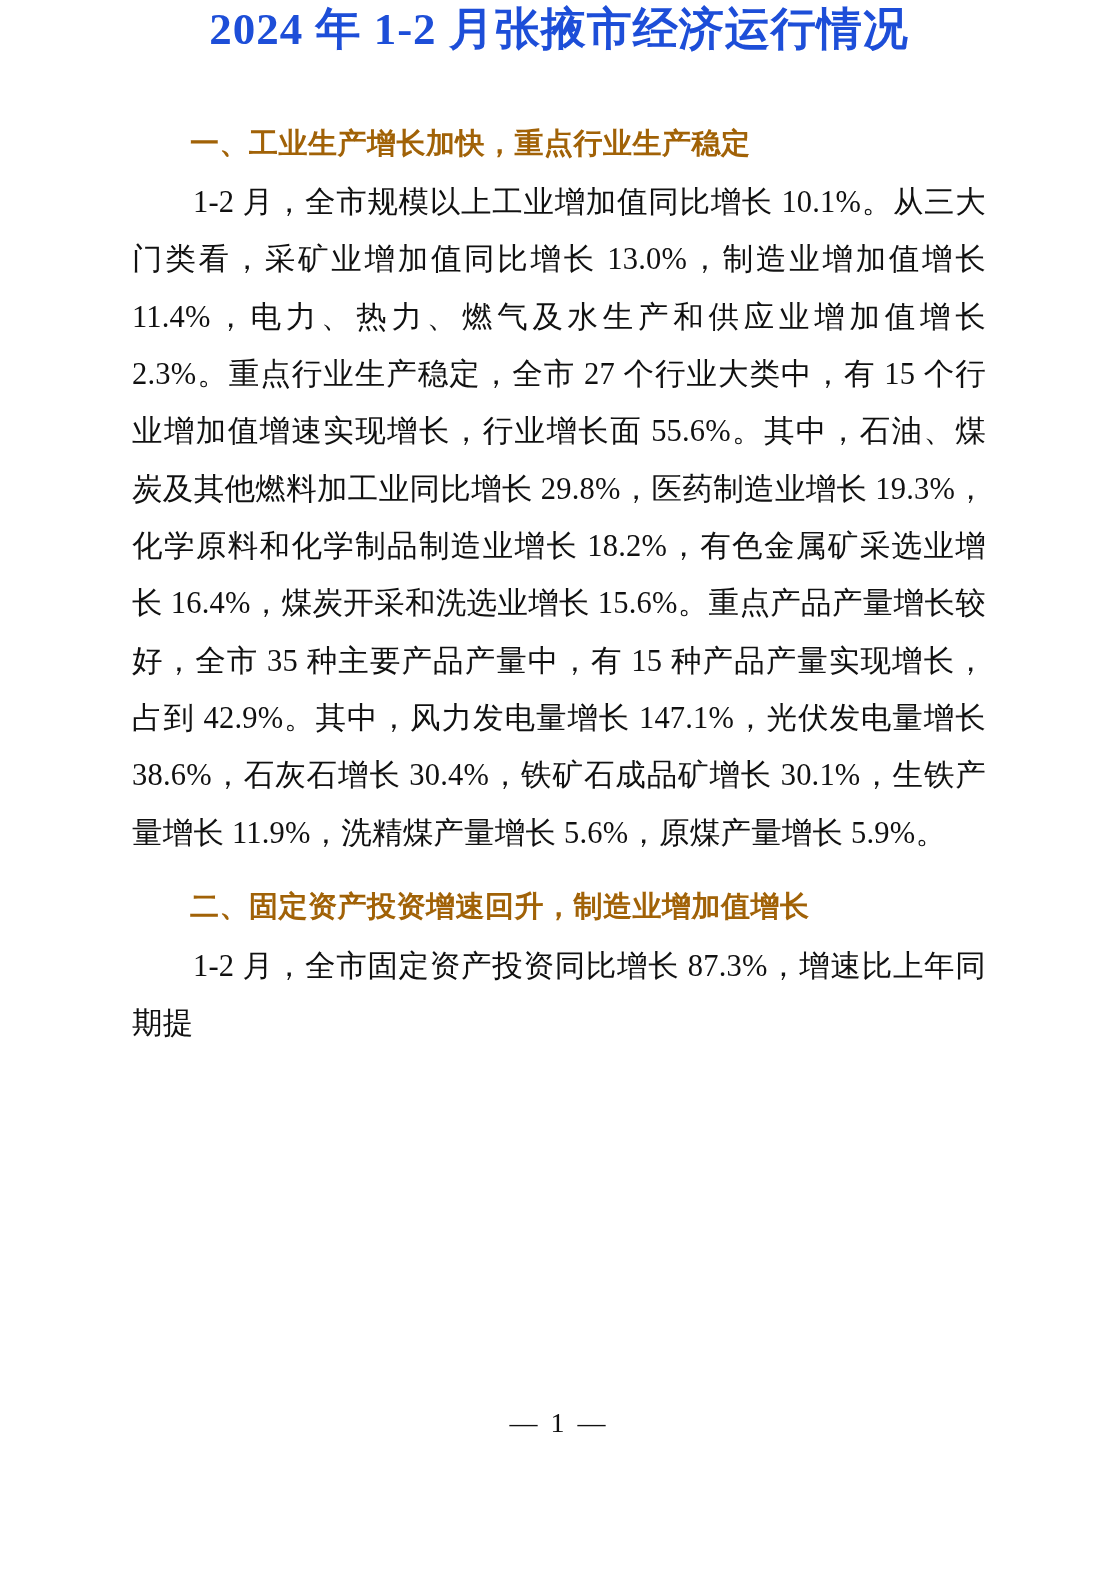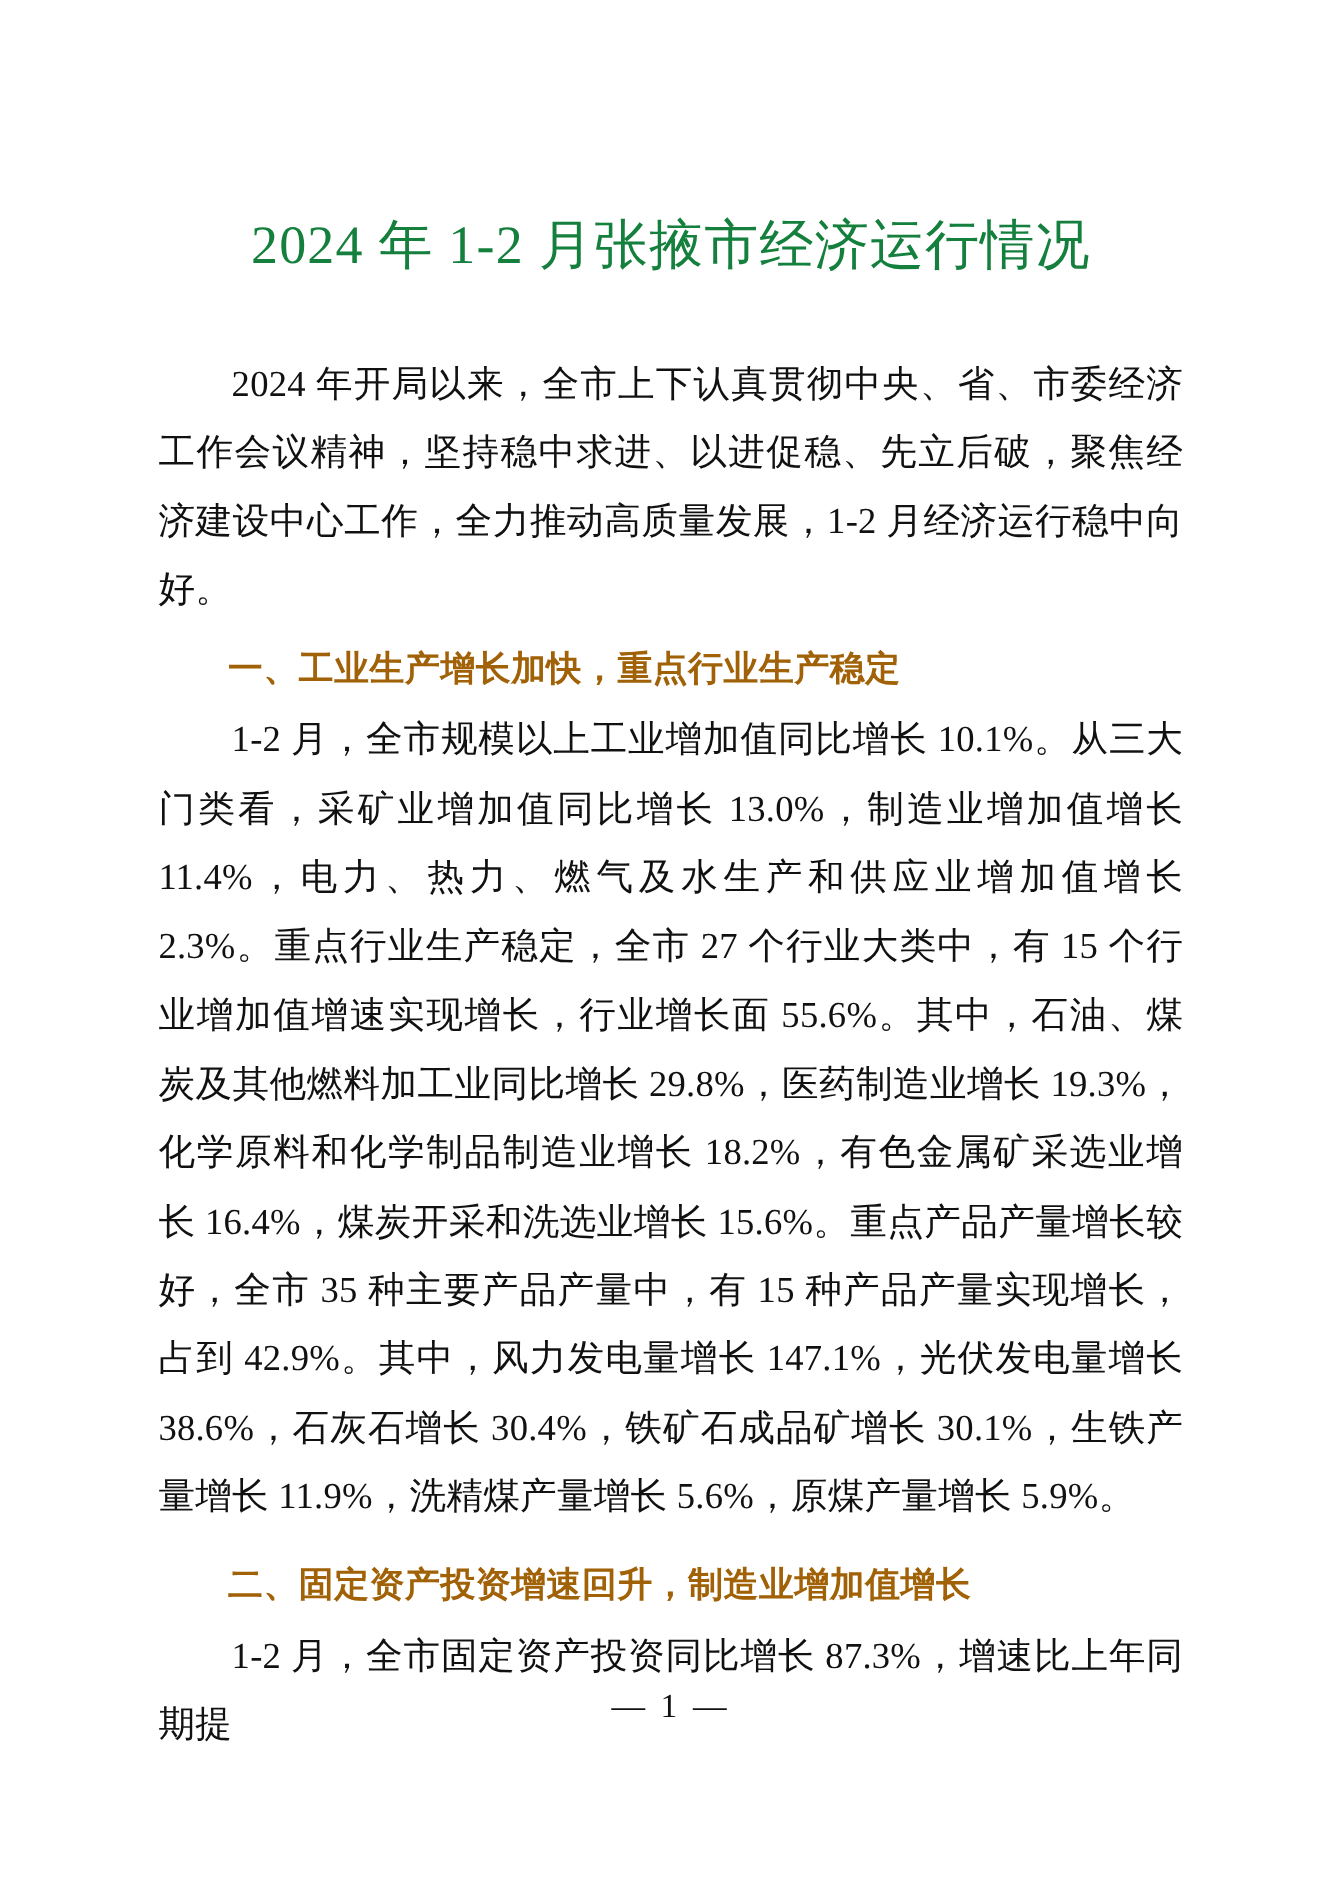--- a/index.html
+++ b/index.html
@@ -19,28 +19,27 @@
     position: absolute;
     left: 0;
     top: 0;
     width: 1118px;
     height: 1587px;
     box-sizing: border-box;
     padding: 0 132px;
   }
   .doc-title {
     margin: 0;
-    padding-top: 175px;
     text-align: center;
     font-family: "Liberation Serif", "DejaVu Serif", serif;
-    font-weight: normal;
+    font-weight: bold;
     font-size: 45px;
     letter-spacing: 1px;
     line-height: 1.3;
-    color: #15803d;
+    color: #1d4ed8;
   }
   .body-block {
     margin-top: 58px;
   }
   p.para {
     margin: 0 0 2px 0;
     font-size: 30.5px;
     line-height: 1.88;
     text-align: justify;
     text-indent: 2em;
@@ -71,21 +70,20 @@
 </style>
 </head>
 <body>
 
 <div class="page">
 
   <h1 class="doc-title">2024 年 1-2 月张掖市经济运行情况</h1>
 
   <div class="body-block">
 
-    <p class="para">2024 年开局以来，全市上下认真贯彻中央、省、市委经济工作会议精神，坚持稳中求进、以进促稳、先立后破，聚焦经济建设中心工作，全力推动高质量发展，1-2 月经济运行稳中向好。</p>
 
     <h2 class="section">一、工业生产增长加快，重点行业生产稳定</h2>
 
     <p class="para">1-2 月，全市规模以上工业增加值同比增长 10.1%。从三大门类看，采矿业增加值同比增长 13.0%，制造业增加值增长 11.4%，电力、热力、燃气及水生产和供应业增加值增长 2.3%。重点行业生产稳定，全市 27 个行业大类中，有 15 个行业增加值增速实现增长，行业增长面 55.6%。其中，石油、煤炭及其他燃料加工业同比增长 29.8%，医药制造业增长 19.3%，化学原料和化学制品制造业增长 18.2%，有色金属矿采选业增长 16.4%，煤炭开采和洗选业增长 15.6%。重点产品产量增长较好，全市 35 种主要产品产量中，有 15 种产品产量实现增长，占到 42.9%。其中，风力发电量增长 147.1%，光伏发电量增长 38.6%，石灰石增长 30.4%，铁矿石成品矿增长 30.1%，生铁产量增长 11.9%，洗精煤产量增长 5.6%，原煤产量增长 5.9%。</p>
 
     <div class="spacer-sm"></div>
 
     <h2 class="section">二、固定资产投资增速回升，制造业增加值增长</h2>
 
     <p class="para">1-2 月，全市固定资产投资同比增长 87.3%，增速比上年同期提</p>

